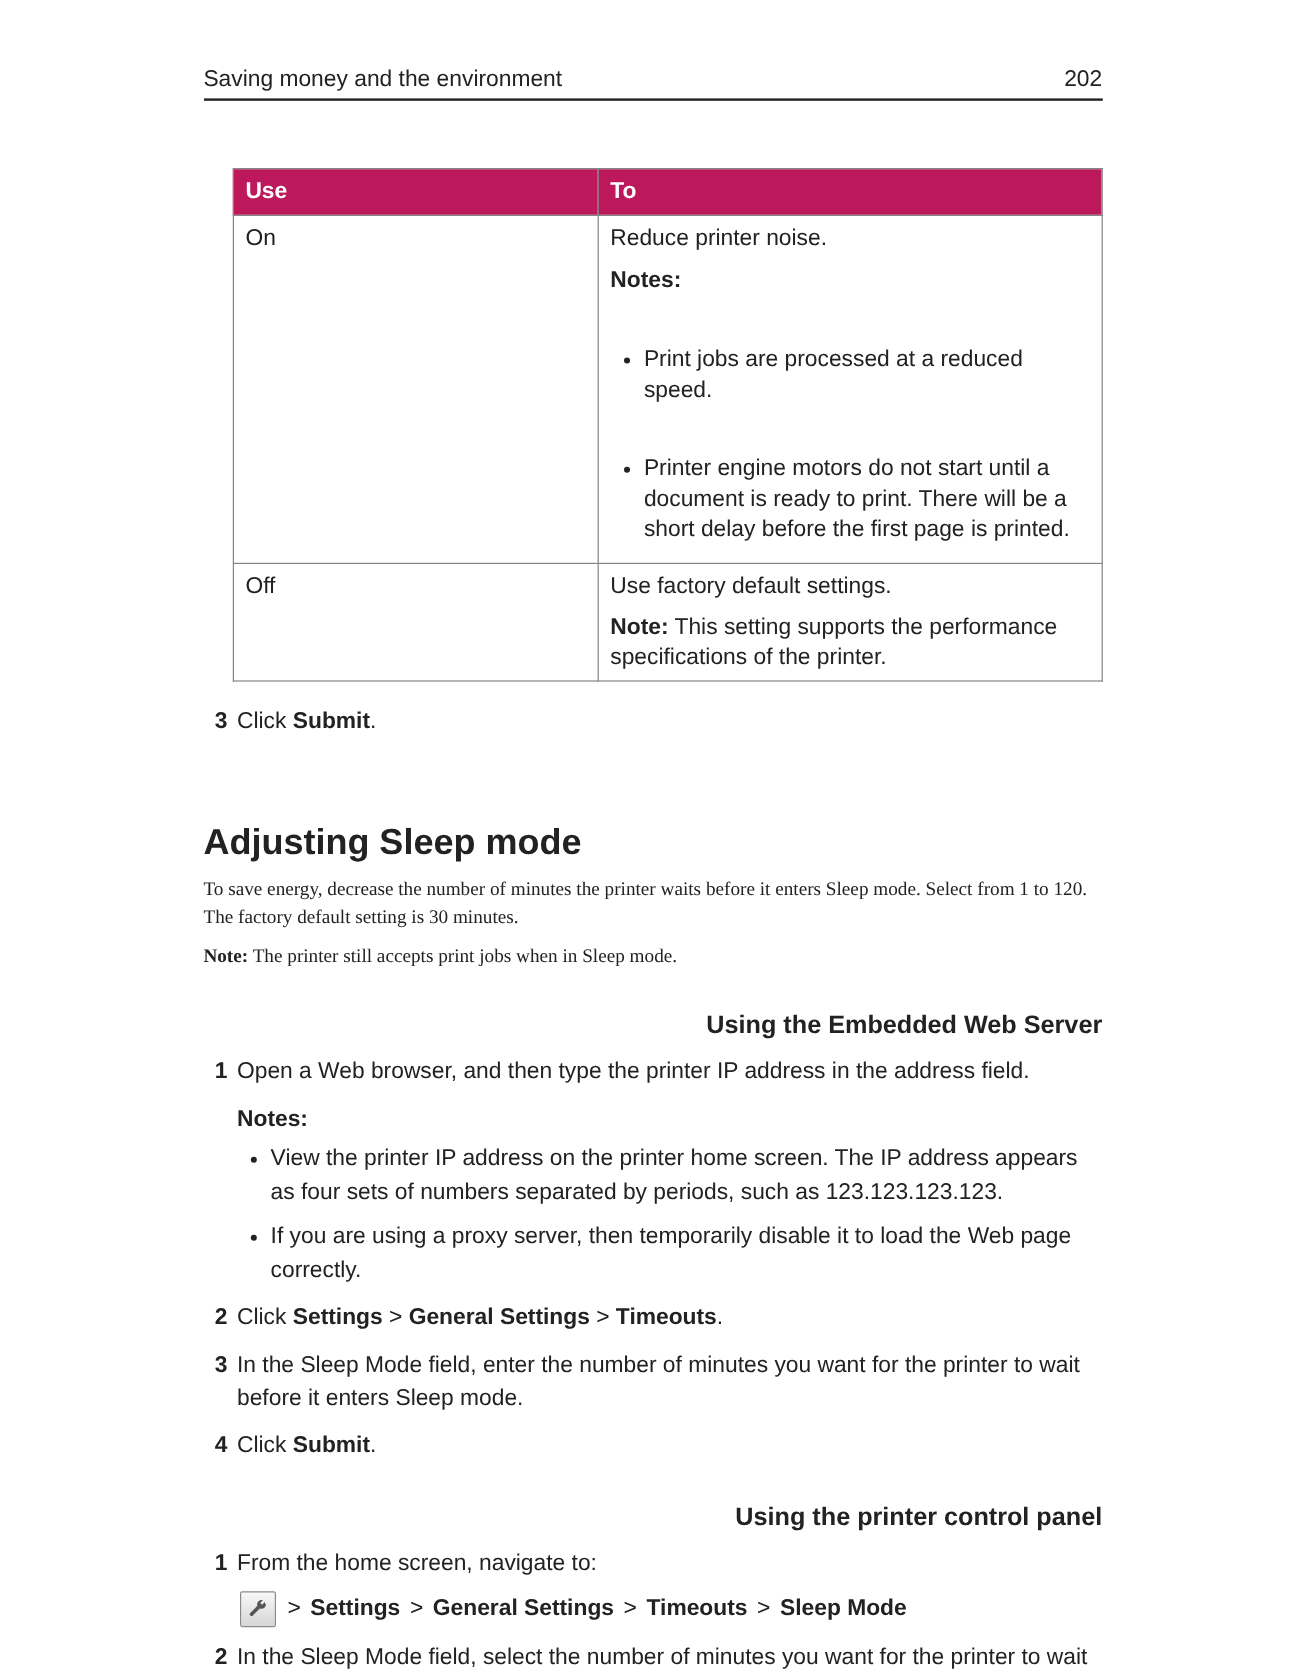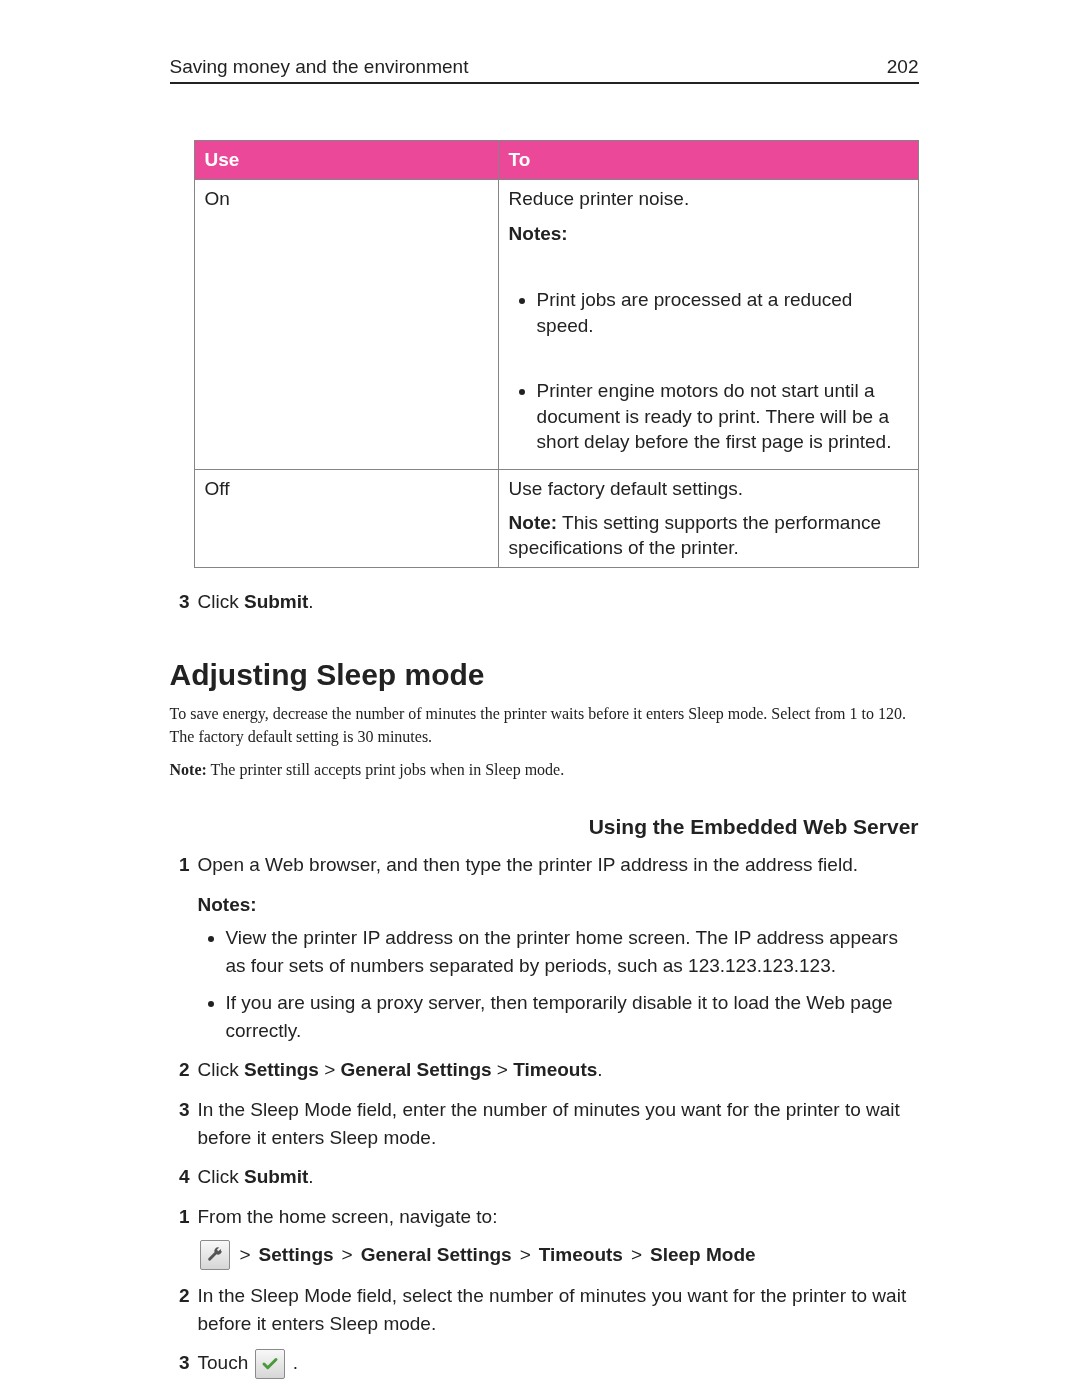--- a/index.html
+++ b/index.html
@@ -36,21 +36,21 @@
   }
   table.spec th, table.spec td {
     border: 1px solid #858585;
     padding: 6px 10px;
     vertical-align: top;
     font-size: 19px;
     line-height: 1.35;
     text-align: left;
   }
   table.spec th {
-    background: #ec4899;
+    background: #be185d;
     color: #fff;
     font-weight: 700;
   }
   table.spec col.use { width: 42%; }
   table.spec col.to  { width: 58%; }
   .cell-note-label {
     font-weight: 700;
     margin-top: 10px;
     margin-bottom: 6px;
   }
@@ -84,21 +84,21 @@
     left: 0;
     top: 0;
     font-weight: 700;
     width: 20px;
     text-align: right;
   }
   ol.steps.start-at-3 { counter-reset: step 2; }
   h2.section-title {
     font-size: 30px;
     font-weight: 700;
-    margin: 42px 0 10px 0;
+    margin: 70px 0 10px 0;
   }
   p.body {
     font-size: 16px;
     line-height: 1.45;
     margin: 10px 0;
     font-family: Liberation Serif, serif;
   }
   h3.subhead {
     font-size: 21px;
     font-weight: 700;
@@ -219,20 +219,21 @@
       <span>Click </span><span class="bold">Settings</span><span> &gt; </span><span class="bold">General Settings</span><span> &gt; </span><span class="bold">Timeouts</span><span>.</span>
     </li>
     <li>
       <span>In the Sleep Mode field, enter the number of minutes you want for the printer to wait before it enters Sleep mode.</span>
     </li>
     <li>
       <span>Click </span><span class="bold">Submit</span><span>.</span>
     </li>
   </ol>
 
+  <h3 class="subhead">Using the printer control panel</h3>
   <ol class="steps">
     <li>
       <span>From the home screen, navigate to:</span>
       <div class="breadcrumb-line">
         <span class="icon-box">
           <svg viewBox="0 0 24 24">
               <path d="M21 6.5a5 5 0 0 1-6.9 4.6L6.5 18.7a2 2 0 1 1-2.8-2.8l7.6-7.6A5 5 0 0 1 17.5 2l-3 3 2 2 3-3c.3.8.5 1.6.5 2.5z" fill="#555"></path>
             </svg>
         </span>
         <span class="sep"> &gt; </span>

